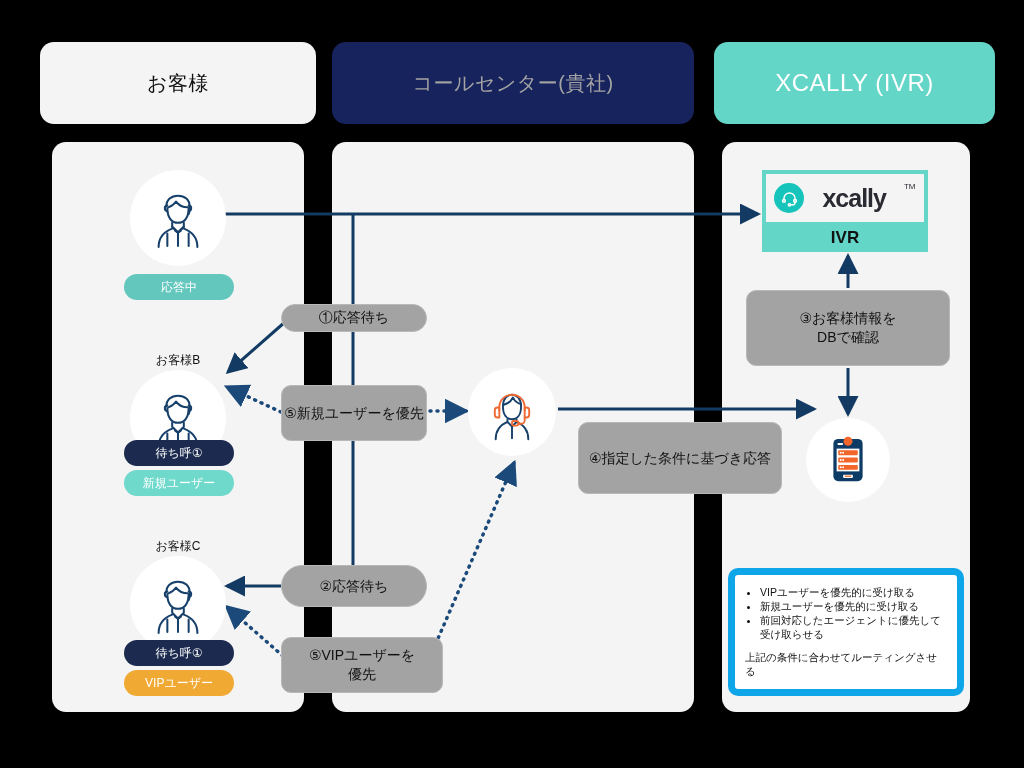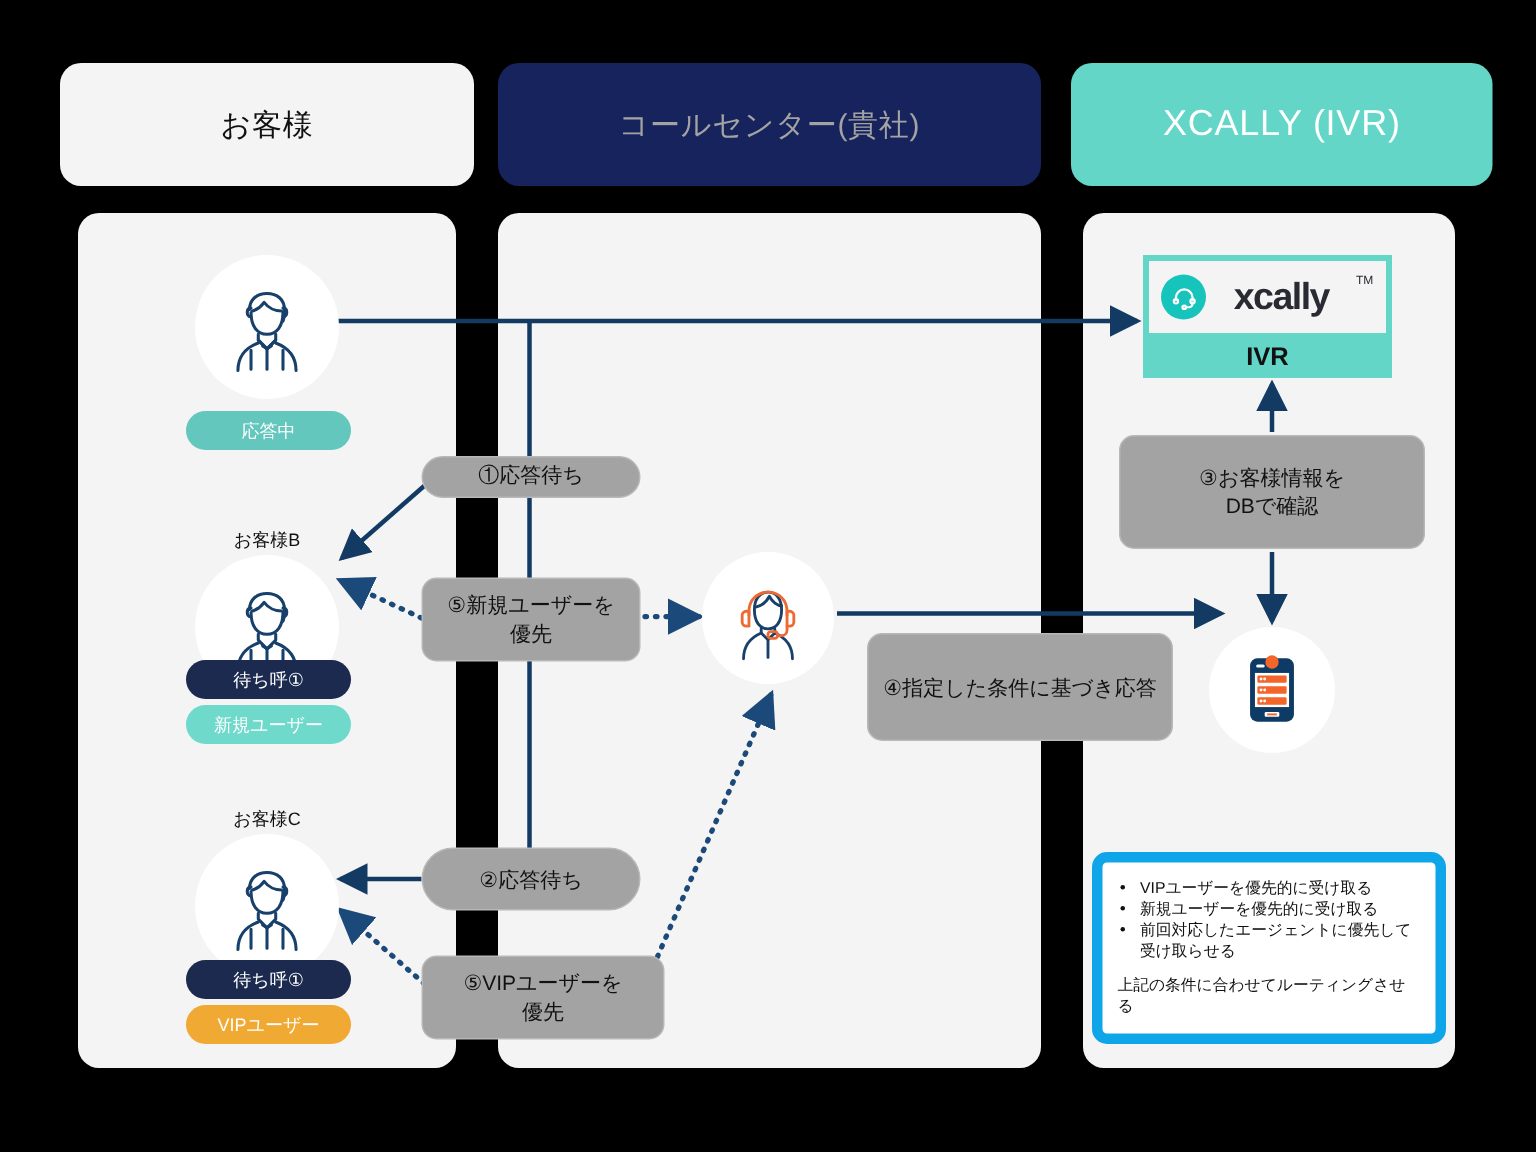--- a/index.html
+++ b/index.html
@@ -180,21 +180,21 @@
       <path d="M21 48v13M43 48v13"></path>
     </svg>
   </div>
   <div class="badge bg-navy" style="left:124px;top:640px;">待ち呼①</div>
   <div class="badge bg-orange" style="left:124px;top:670px;">VIPユーザー</div>
 
   <div class="stepbox pill" style="left:281px;top:304px;width:146px;height:28px;font-family:Liberation Serif, serif;">
     <span>①応答待ち</span>
   </div>
 
-  <div class="stepbox rrect" style="left:281px;top:385px;width:146px;height:56px;flex-direction:column;">
+  <div class="stepbox rrect" style="left:281px;top:385px;width:146px;height:56px;flex-direction:row;">
     <span>⑤新規ユーザーを</span>
     <span>優先</span>
   </div>
 
   <div class="stepbox pill" style="left:281px;top:565px;width:146px;height:42px;">
     <span>②応答待ち</span>
   </div>
 
   <div class="stepbox rrect" style="left:281px;top:637px;width:162px;height:56px;flex-direction:column;">
     <span>⑤VIPユーザーを</span>

